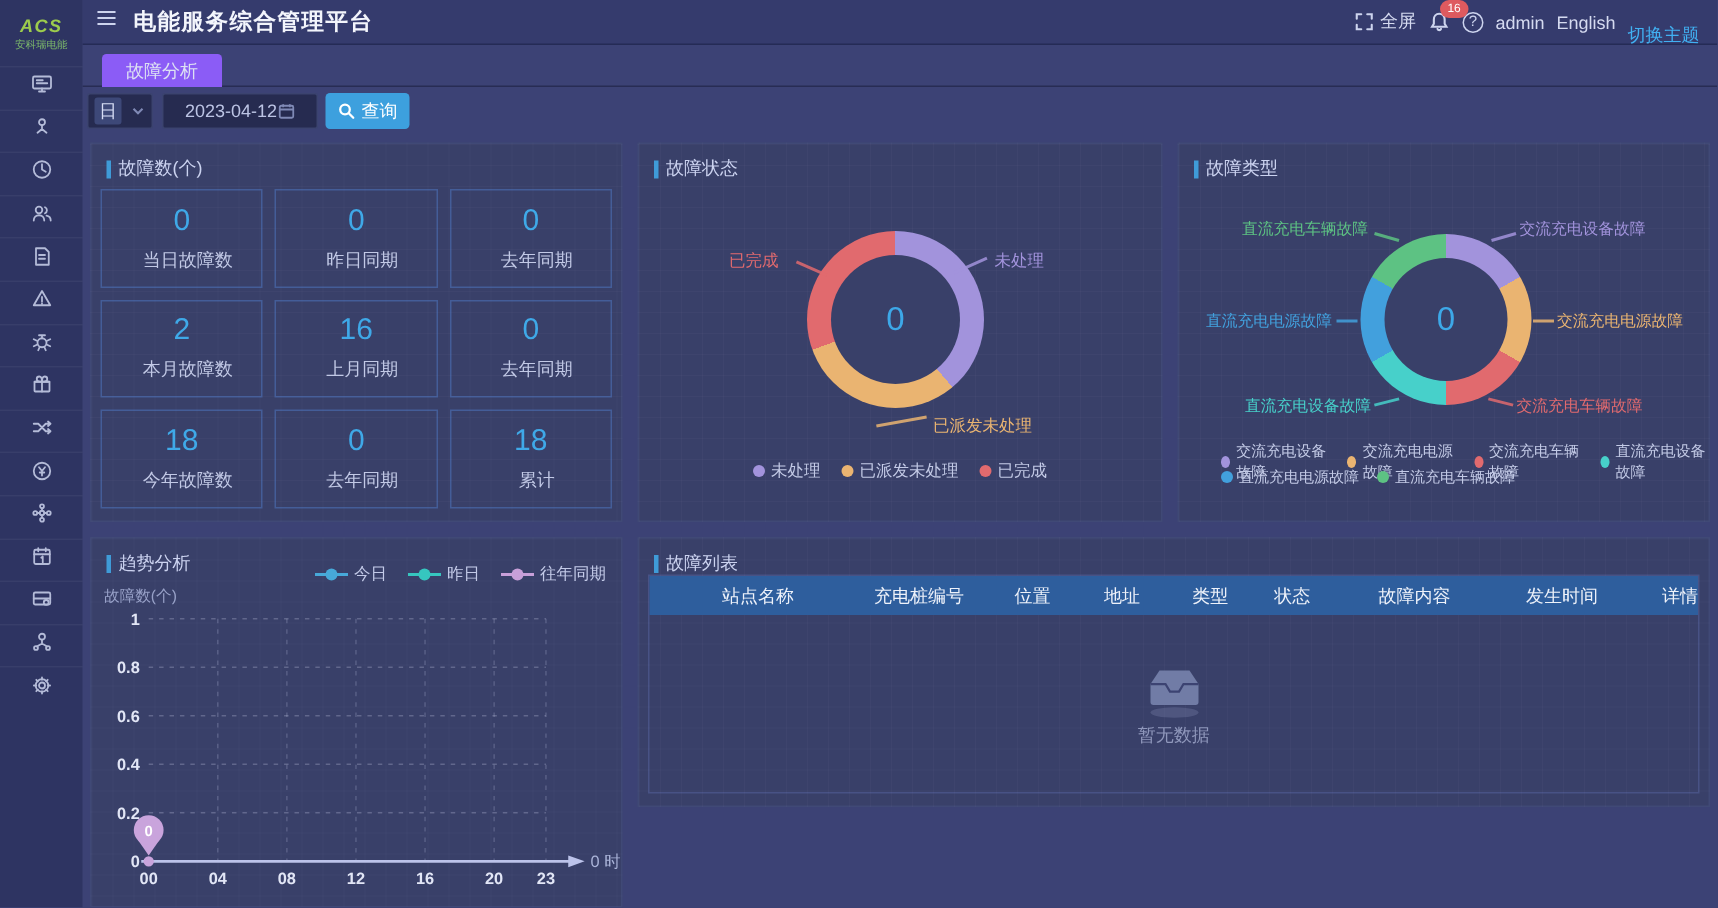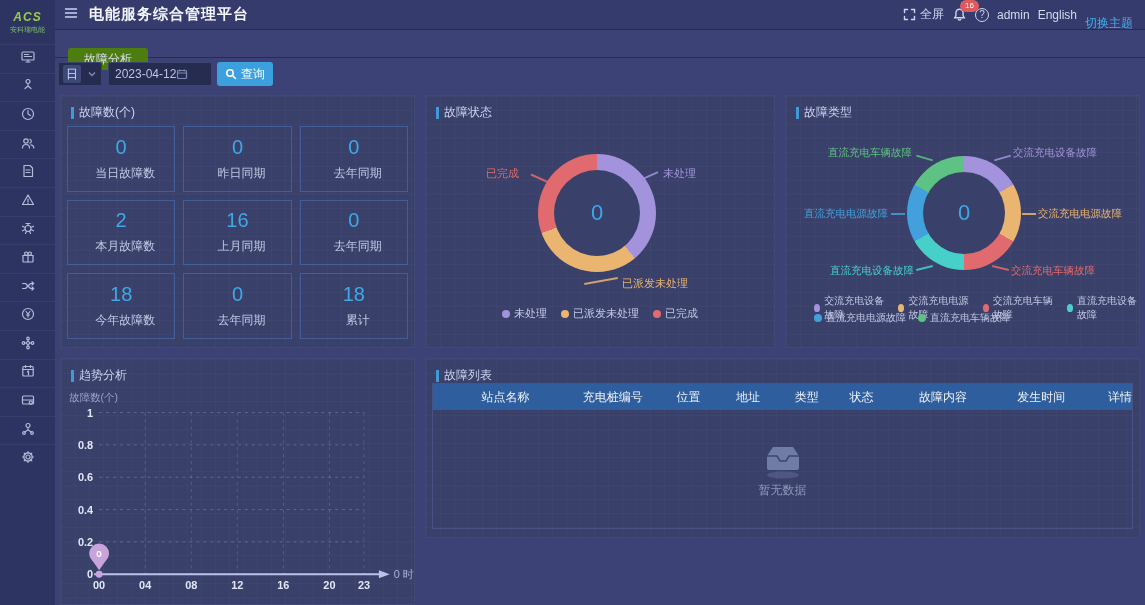--- a/index.html
+++ b/index.html
@@ -18,27 +18,27 @@
   #topbar .ticon{stroke:#cdd4ee;fill:none;stroke-width:1.4;stroke-linecap:round;}
   #apptitle{color:#f3f5fc;font-size:15px;font-weight:bold;margin-left:10px;letter-spacing:1px;}
   #topright{margin-left:auto;display:flex;align-items:center;gap:8px;font-size:12px;color:#d5daf0;}
   .tr-item{display:flex;align-items:center;gap:4px;cursor:pointer;}
   #bellwrap{position:relative;}
   #badge{position:absolute;top:-7px;left:8px;background:#de5a5f;color:#fff;font-size:8px;border-radius:8px;padding:1px 5px;line-height:10px;}
   #helpcirc{width:14px;height:14px;border:1px solid #cdd4ee;border-radius:50%;font-size:10px;display:flex;align-items:center;justify-content:center;color:#cdd4ee;}
   #themetoggle{color:#41b0f2;margin-top:17px;}
   
   #tabbar{position:absolute;left:55px;top:30px;right:0;height:28px;border-bottom:1px solid rgba(15,18,45,.45);}
-  .tab{position:absolute;left:13px;top:6px;height:22px;padding:0 16px;background:#4d7c0f;border-radius:3px 3px 0 0;color:#dde1f3;font-size:12px;display:flex;align-items:center;cursor:pointer;margin-top:12px;}
+  .tab{position:absolute;left:13px;top:6px;height:22px;padding:0 16px;background:#8b5cf6;border-radius:3px 3px 0 0;color:#dde1f3;font-size:12px;display:flex;align-items:center;cursor:pointer;}
   #filters{position:absolute;left:55px;top:58px;right:0;height:34px;}
   .fld{position:absolute;top:4px;height:24px;background:#262b50;border:1px solid #3b436f;border-radius:2px;display:flex;align-items:center;color:#bcc4e4;font-size:12px;}
   #perselect{left:3px;width:44px;padding:0 4px;cursor:pointer;justify-content:space-between;}
   #perselect .ptile{background:#3d4878;width:18px;height:18px;display:flex;align-items:center;justify-content:center;border-radius:2px;color:#d7ddf5;}
   #perselect .chev{stroke:#7f89b5;fill:none;stroke-width:1.4;}
-  #datefld{left:53px;width:104px;padding:0 6px;cursor:text;justify-content:flex-start;}
+  #datefld{left:53px;width:104px;padding:0 6px;cursor:text;justify-content:center;}
   #qbtn{position:absolute;left:162px;top:4px;width:56px;height:24px;background:#3da0de;border-radius:3px;color:#fff;font-size:12px;display:flex;align-items:center;justify-content:center;gap:4px;cursor:pointer;}
   #qbtn svg{stroke:#fff;fill:none;stroke-width:1.5;stroke-linecap:round;}
   
   .panel{position:absolute;background:#394069;border:1px solid rgba(110,125,200,.14);
     background-image:linear-gradient(rgba(255,255,255,.025) 1px,transparent 1px),linear-gradient(90deg,rgba(255,255,255,.025) 1px,transparent 1px);
     background-size:14px 14px;}
   .ptitle{position:absolute;left:10px;top:8px;color:#ccd3f0;font-size:12px;display:flex;align-items:center;gap:5px;}
   .ptitle::before{content:"";display:block;width:3px;height:12px;background:#3f9bd8;}
   #p-count{left:60px;top:95px;width:355px;height:253px;}
   #p-status{left:425px;top:95px;width:350px;height:253px;}
@@ -352,20 +352,40 @@
         </span>
       <span class="litem">
           <i class="ldot" style="background-color: rgb(93, 194, 131);"></i>
           <span>直流充电车辆故障</span>
         </span>
     </div>
   </div>
 
   <div class="panel" id="p-trend">
     <div class="ptitle">趋势分析</div>
+    <div id="tlegend">
+      <span class="litem">
+          <span class="lmark" style="background-color: rgb(71, 169, 217);">
+            <i style="background-color: rgb(71, 169, 217);"></i>
+          </span>
+          <span>今日</span>
+        </span>
+      <span class="litem">
+          <span class="lmark" style="background-color: rgb(54, 198, 191);">
+            <i style="background-color: rgb(54, 198, 191);"></i>
+          </span>
+          <span>昨日</span>
+        </span>
+      <span class="litem">
+          <span class="lmark" style="background-color: rgb(200, 159, 217);">
+            <i style="background-color: rgb(200, 159, 217);"></i>
+          </span>
+          <span>往年同期</span>
+        </span>
+    </div>
     <svg id="trendsvg" viewBox="0 0 355 247">
         <text x="32" y="221" text-anchor="end" fill="#e2e6f6" font-size="11" font-weight="bold" font-family="Liberation Sans, sans-serif">0</text>
         <line x1="38" y1="184.4" x2="305" y2="184.4" stroke="rgba(200,206,235,.28)" stroke-width="1" stroke-dasharray="3 4"></line>
         <text x="32" y="188.4" text-anchor="end" fill="#e2e6f6" font-size="11" font-weight="bold" font-family="Liberation Sans, sans-serif">0.2</text>
         <line x1="38" y1="151.8" x2="305" y2="151.8" stroke="rgba(200,206,235,.28)" stroke-width="1" stroke-dasharray="3 4"></line>
         <text x="32" y="155.8" text-anchor="end" fill="#e2e6f6" font-size="11" font-weight="bold" font-family="Liberation Sans, sans-serif">0.4</text>
         <line x1="38" y1="119.2" x2="305" y2="119.2" stroke="rgba(200,206,235,.28)" stroke-width="1" stroke-dasharray="3 4"></line>
         <text x="32" y="123.2" text-anchor="end" fill="#e2e6f6" font-size="11" font-weight="bold" font-family="Liberation Sans, sans-serif">0.6</text>
         <line x1="38" y1="86.6" x2="305" y2="86.6" stroke="rgba(200,206,235,.28)" stroke-width="1" stroke-dasharray="3 4"></line>
         <text x="32" y="90.6" text-anchor="end" fill="#e2e6f6" font-size="11" font-weight="bold" font-family="Liberation Sans, sans-serif">0.8</text>

